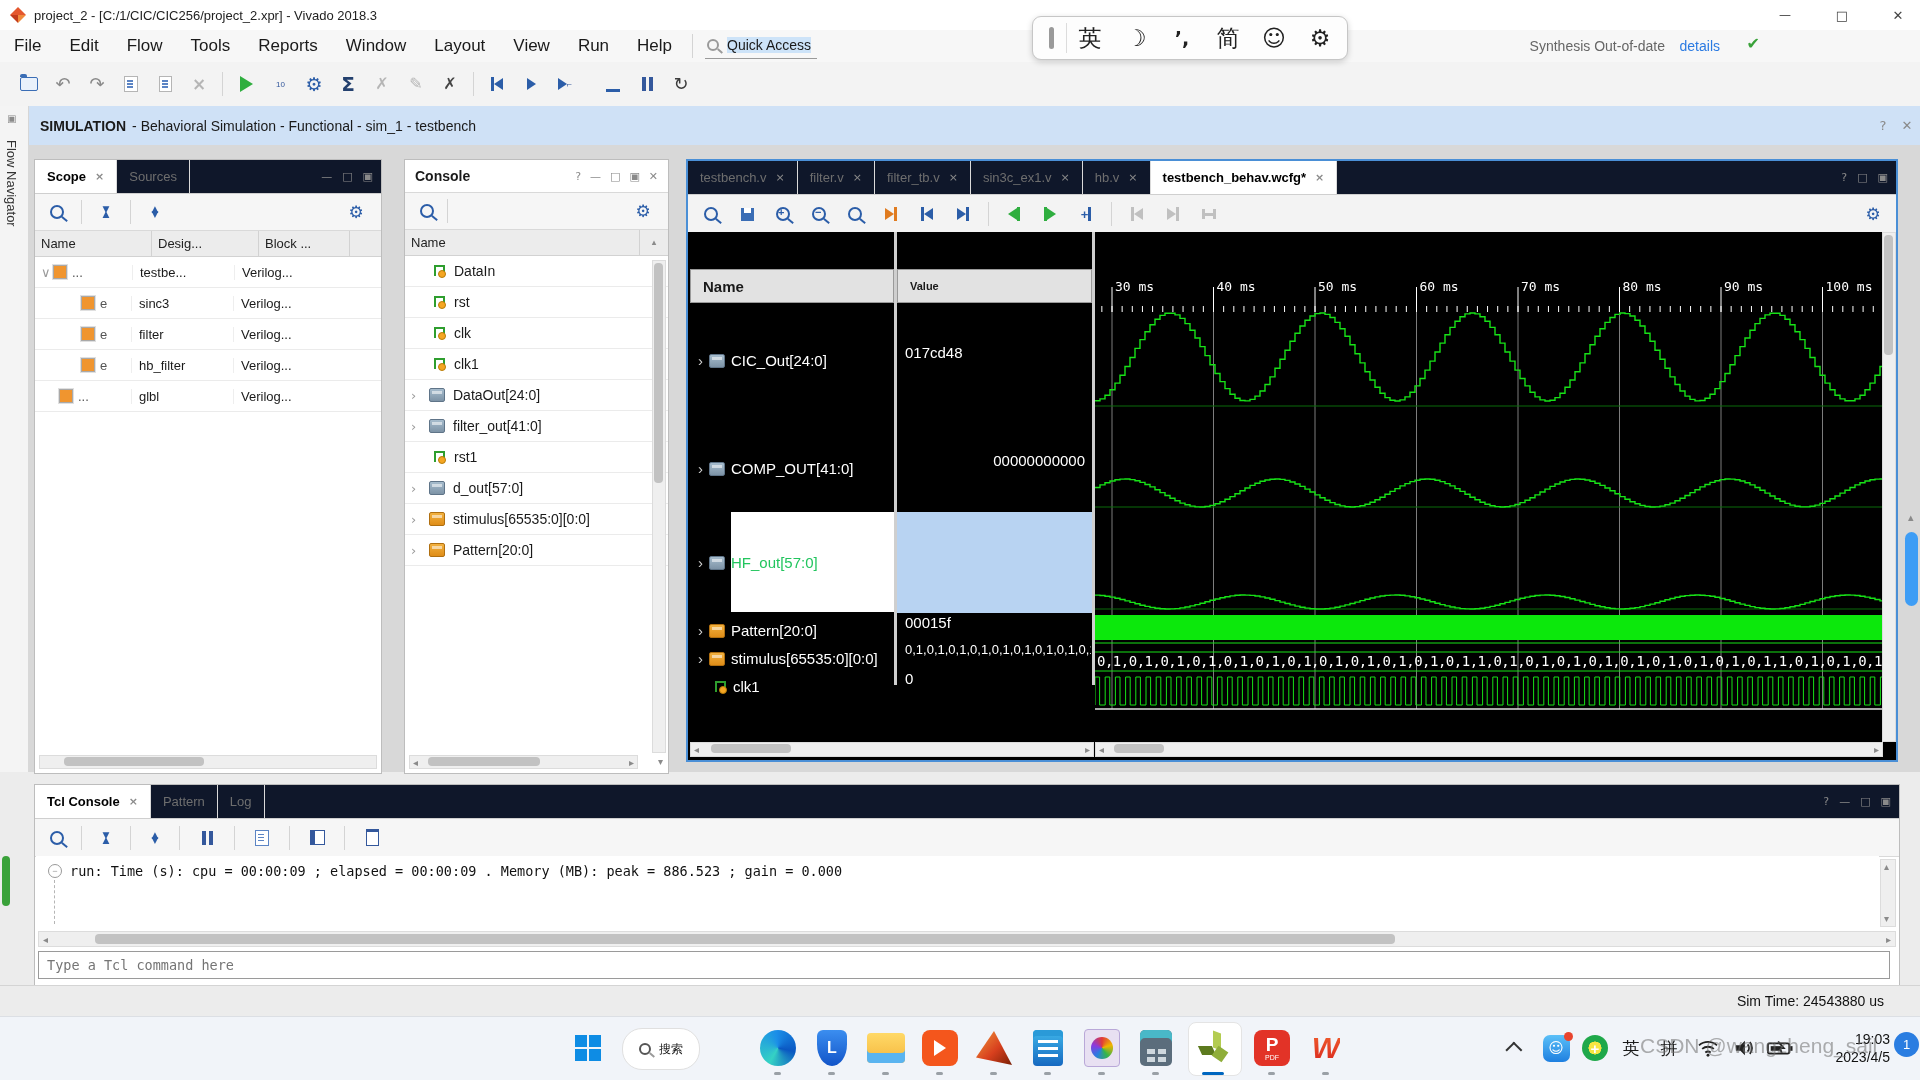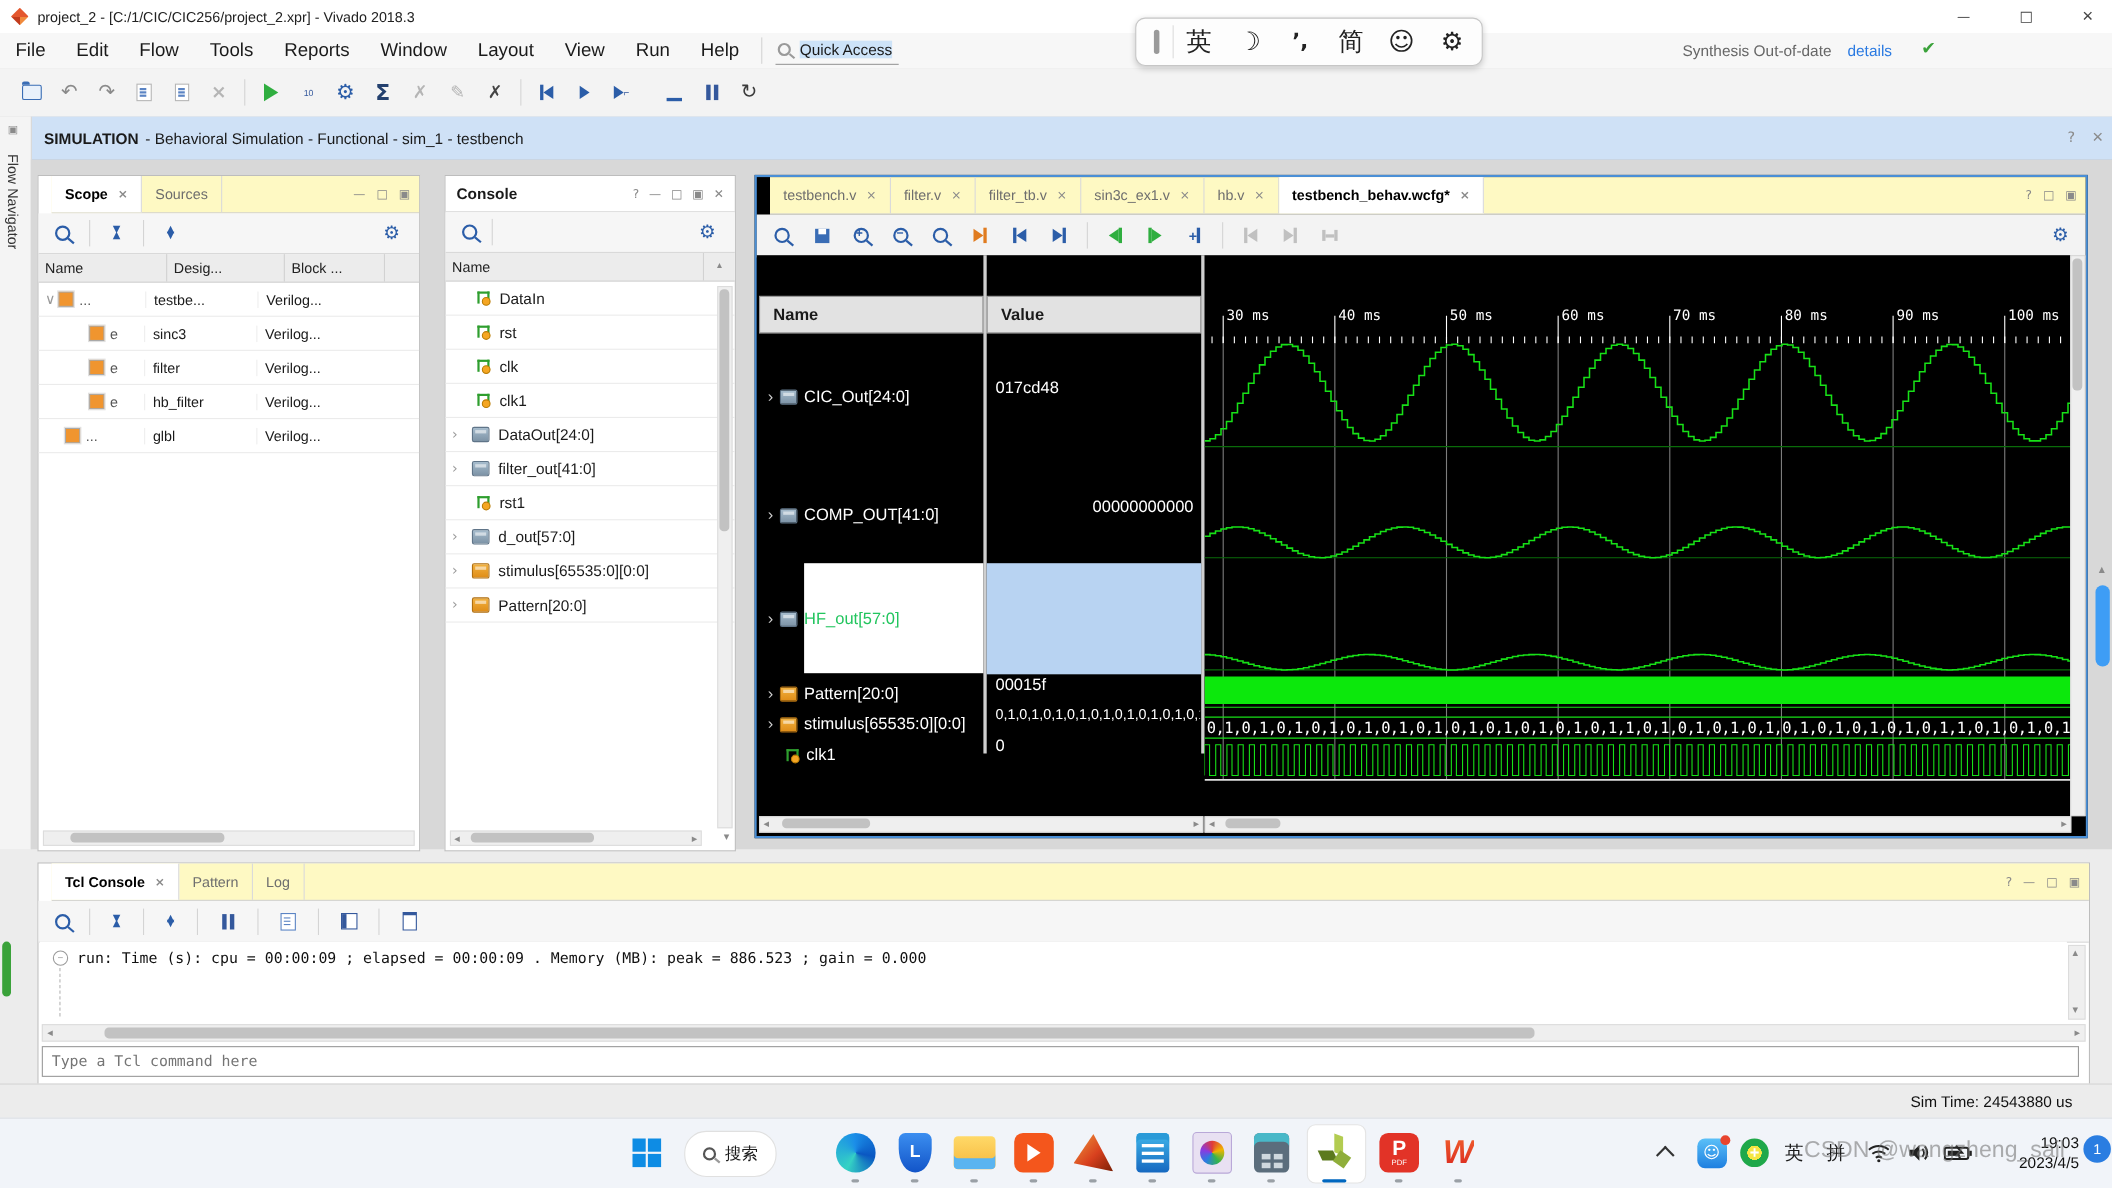--- a/index.html
+++ b/index.html
@@ -40,42 +40,42 @@
   .sig::before{content:"";position:absolute;left:1px;top:1px;width:7px;height:9px;border-left:2px solid #2e9e2e;border-top:2px solid #2e9e2e;border-right:2px solid #2e9e2e;}
   .sig::after{content:"";position:absolute;right:0;bottom:0;width:6px;height:6px;border-radius:50%;background:#f5a623;border:1px solid #b97c06;}
   .bus{width:14px;height:12px;border-radius:2px;flex:none;position:relative;background:linear-gradient(#a6bccd,#7d93a6);border:1px solid #5f7488;}
   .bus::after{content:"";position:absolute;left:2px;top:2px;right:2px;height:3px;background:rgba(255,255,255,.55);}
   .bus.orange{background:linear-gradient(#f2b13f,#df8d18);border-color:#b06f10;}
   .expander{color:#9a9a9a;font-size:13px;width:12px;flex:none;font-family:"DejaVu Sans",sans-serif;}
   .wexp{color:#cfcfcf;}
   .updown{display:flex;flex-direction:column;align-items:center;line-height:.55;font-size:9px;color:#2b5da8;font-family:"DejaVu Sans",sans-serif;}
   
   .panel{position:absolute;background:#fff;border:1px solid #bdbdbd;}
-  .tabbar{display:flex;align-items:stretch;background:#fef9c3;border-bottom:1px solid #cfcfcf;margin-left:12px;}
+  .tabbar{display:flex;align-items:stretch;background:#0f172a;border-bottom:1px solid #cfcfcf;}
   .tab{display:flex;align-items:center;gap:9px;padding:0 12px;font-size:13px;color:#6e6e6e;border-right:1px solid #dadada;}
   .tab.active{background:#fff;color:#000;font-weight:bold;}
   .ptoolbar{display:flex;align-items:center;border-bottom:1px solid #d9d9d9;background:#f6f6f6;}
   .thead{background:#ececec;border-bottom:1px solid #d2d2d2;display:flex;font-size:13px;color:#222;}
   .thead > div{padding:5px 6px;border-right:1px solid #d2d2d2;}
   .trow{display:flex;align-items:center;height:30px;border-bottom:1px solid #ebebeb;font-size:13px;}
   .wname{color:#fff;font-size:15px;display:flex;align-items:center;gap:6px;position:absolute;left:0;right:0;}
   .wval{color:#fff;font-size:15px;position:absolute;left:8px;right:2px;white-space:nowrap;overflow:hidden;}
   .sb-track{background:#efefef;border:1px solid #dcdcdc;position:absolute;}
   .sb-thumb{background:#c2c2c2;border-radius:4px;position:absolute;}
   .sb-arrow{position:absolute;color:#8a8a8a;font-size:10px;font-family:"DejaVu Sans",sans-serif;line-height:1;}
   
   #taskbar{left:0;top:1016px;width:1920px;height:64px;background:#f1f4f9;border-top:1px solid #dcdfe4;}
   .tk{position:absolute;top:1026px;width:44px;height:44px;display:flex;align-items:center;justify-content:center;}
   .tkdot{position:absolute;top:1072px;width:7px;height:3px;border-radius:2px;background:#9aa0a6;}
   .cloud{width:34px;height:14px;background:#bcd3ee;border-radius:10px;position:relative;}
   .cloud::before{content:"";position:absolute;left:6px;top:-8px;width:14px;height:14px;border-radius:50%;background:#cfe0f3;}
   .cloud::after{content:"";position:absolute;right:5px;top:-5px;width:10px;height:10px;border-radius:50%;background:#cfe0f3;}
   .winlogo{display:grid;grid-template-columns:12px 12px;grid-template-rows:12px 12px;gap:2px;}
   .winlogo i{background:#0e8ce4;display:block;}
-  .pill{position:absolute;top:1028px;height:40px;border-radius:20px;background:#fff;border:1px solid #e0e0e0;display:flex;align-items:center;gap:8px;padding:0 16px;font-size:15px;}
+  .pill{position:absolute;top:1028px;height:40px;border-radius:20px;background:#fff;border:1px solid #e0e0e0;display:flex;align-items:center;gap:8px;padding:0 16px;font-size:12px;}
 </style>
 </head>
 <body>
 
 <div id="screen">
 
   <div id="titlebar" class="abs">
     <span class="abs" style="left:10px;top:7px;width:16px;height:16px;background:conic-gradient(#e4572e 0 25%,#f08a3c 25% 50%,#c23b1c 50% 75%,#e4572e 75%);clip-path:polygon(50% 0,100% 50%,50% 100%,0 50%);"></span>
     <span style="margin-left:34px;font-size:13px;color:#222;">project_2 - [C:/1/CIC/CIC256/project_2.xpr] - Vivado 2018.3</span>
     <span class="ico abs" style="left:1765px;top:4px;width:40px;height:22px;font-size:12px;color:#444;">—</span>
@@ -427,21 +427,21 @@
           <span class="vbar" style="--c:#c0c0c0;height:10px;"></span>
           <span style="width:8px;height:3px;background:#c0c0c0;"></span>
           <span class="vbar" style="--c:#c0c0c0;height:10px;"></span>
         </span>
       <span class="tb ico blue" style="margin-left:auto;font-size:17px;">⚙</span>
     </div>
 
     <div class="abs" style="left:0;top:71px;right:0;bottom:0;background:#000;">
 
       <div class="abs" style="left:2px;top:37px;width:204px;height:34px;background:#e2e2e2;border:1px solid #9a9a9a;box-sizing:border-box;display:flex;align-items:center;padding-left:12px;font-size:15px;font-weight:bold;">Name</div>
-      <div class="abs" style="left:209px;top:37px;width:195px;height:34px;background:#e2e2e2;border:1px solid #9a9a9a;box-sizing:border-box;display:flex;align-items:center;padding-left:12px;font-size:15px;font-weight:bold;">Value</div>
+      <div class="abs" style="left:209px;top:37px;width:195px;height:34px;background:#e2e2e2;border:1px solid #9a9a9a;box-sizing:border-box;display:flex;align-items:center;padding-left:12px;font-size:11px;font-weight:bold;">Value</div>
       <div class="abs" style="left:206px;top:0;width:3px;bottom:75px;background:#cfcfcf;"></div>
       <div class="abs" style="left:404px;top:0;width:3px;bottom:75px;background:#cfcfcf;"></div>
 
       <div class="wname" style="top:120px;left:10px;">
         <span class="wexp">›</span>
           <span class="bus"></span>
           <span>CIC_Out[24:0]</span>
       </div>
       <div class="wname" style="top:228px;left:10px;">
         <span class="wexp">›</span>

